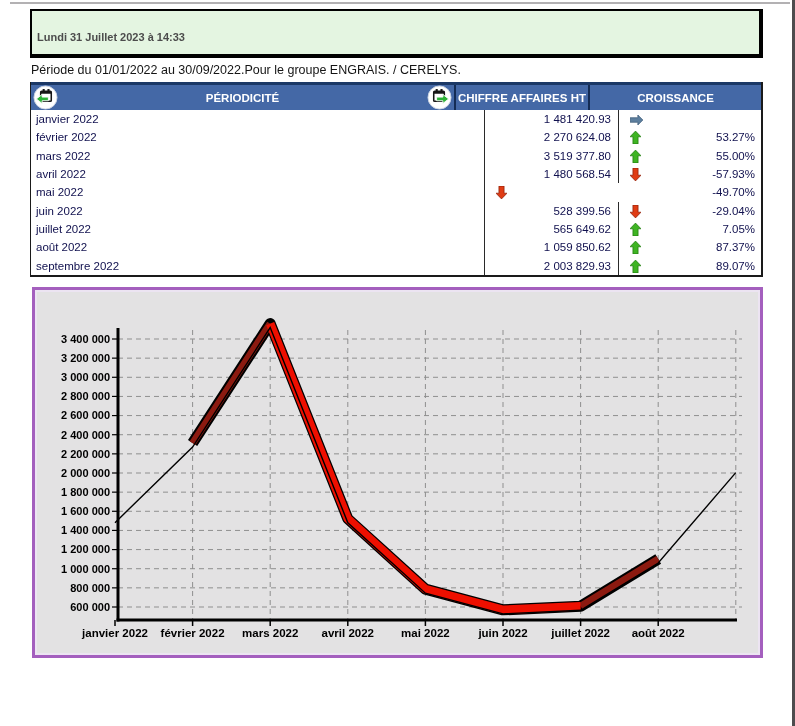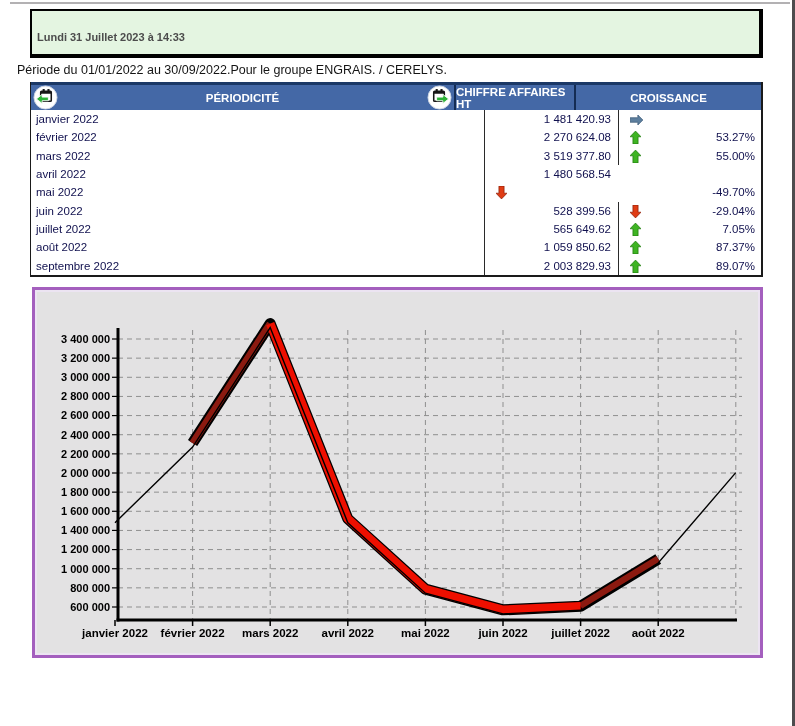--- a/index.html
+++ b/index.html
@@ -15,36 +15,36 @@
     position:absolute;left:30px;top:9px;width:733px;height:49px;box-sizing:border-box;
     background:var(--green_box_bg,#e4f5e1);
     border:2px solid #000;border-right-width:4px;border-bottom-width:4px;
   }
   .timestamp{position:absolute;left:5px;top:3px;font-size:11px;font-weight:bold;color:#4c4c4c;margin-top:17px;}
   .title{
     position:absolute;left:0;right:0;top:18px;text-align:center;
     font-size:17px;font-weight:bold;color:#000;
     text-decoration:underline;text-decoration-thickness:2px;text-underline-offset:2px;
   }
-  .period{position:absolute;left:17px;top:63px;font-size:12.5px;color:#141414;}
+  .period{position:absolute;left:31px;top:63px;font-size:12.5px;color:#141414;}
 
   
   .tbl{
     position:absolute;left:30px;top:82px;width:733px;box-sizing:border-box;
     border-left:1px solid #1a1a1a;border-right:2px solid #1a1a1a;border-bottom:2px solid #1a1a1a;
   }
   .tbl-head{
     display:flex;height:28px;box-sizing:border-box;
     background:var(--header_blue,#4468a6);border-top:3px solid var(--header_navy,#1b3866);
     color:#fff;font-weight:bold;font-size:11.5px;
   }
   .th{display:flex;align-items:center;justify-content:center;box-sizing:border-box;}
   .th-period{width:423px;justify-content:space-between;padding:0 2px;}
   .th-period .col-label{flex:1;text-align:center;}
-  .th-ca{width:120px;border-left:2px solid #142c54;}
+  .th-ca{width:134px;border-left:2px solid #142c54;}
   .th-cr{flex:1;border-left:2px solid #142c54;text-align:right;}
   .icon-btn{width:25px;height:25px;display:flex;align-items:center;justify-content:center;cursor:pointer;}
   .tbl-body{background:#fff;}
   .row{display:flex;height:18.33px;align-items:center;font-size:11.5px;color:var(--table_text,#10104e);}
   .cell-period{width:453px;box-sizing:border-box;padding-left:5px;}
   .cell-ca{
     width:134px;box-sizing:border-box;border-left:1px solid #2a2a2a;align-self:stretch;
     display:flex;align-items:center;justify-content:flex-end;padding-right:7px;
   }
   .cell-cr{
@@ -131,20 +131,26 @@
         <div class="cell-cr">
           <svg viewBox="0 0 12 14" width="11" height="13">
             <polygon points="6,0 12,6.2 8.8,6.2 8.8,14 3.2,14 3.2,6.2 0,6.2" fill="#3fb423" stroke="#1f7a0e" stroke-width="0.8"></polygon>
           </svg>
           <span class="pct">55.00%</span>
         </div>
       </div>
       <div class="row">
         <div class="cell-period">avril 2022</div>
         <div class="cell-ca">1 480 568.54</div>
+        <div class="cell-cr">
+          <svg viewBox="0 0 12 14" width="11" height="13">
+            <polygon points="6,14 0,7.8 3.2,7.8 3.2,0 8.8,0 8.8,7.8 12,7.8" fill="#e03c14" stroke="#8c1e08" stroke-width="0.8"></polygon>
+          </svg>
+          <span class="pct">-57.93%</span>
+        </div>
       </div>
       <div class="row">
         <div class="cell-period">mai 2022</div>
         <div class="cell-cr">
           <svg viewBox="0 0 12 14" width="11" height="13">
             <polygon points="6,14 0,7.8 3.2,7.8 3.2,0 8.8,0 8.8,7.8 12,7.8" fill="#e03c14" stroke="#8c1e08" stroke-width="0.8"></polygon>
           </svg>
           <span class="pct">-49.70%</span>
         </div>
       </div>

